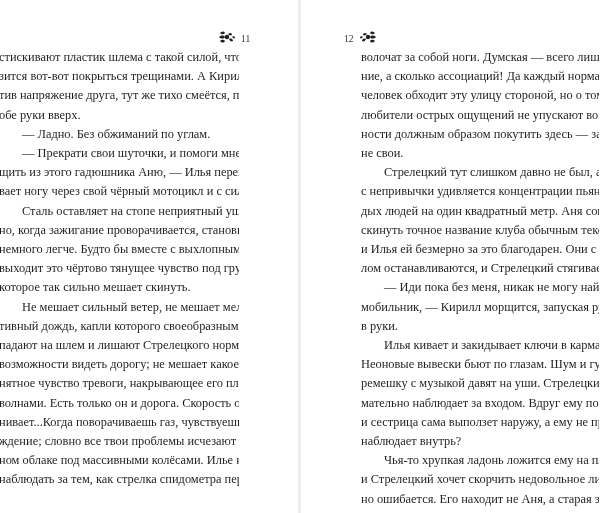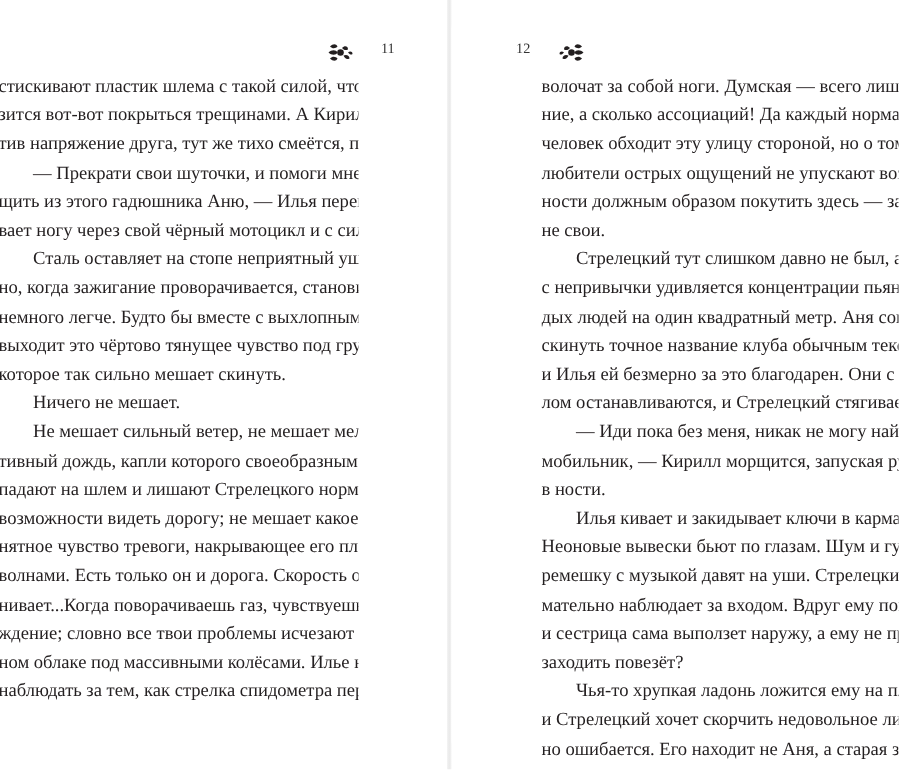--- a/index.html
+++ b/index.html
@@ -41,22 +41,22 @@
       top: 0;
       width: 3px;
       height: 513px;
       background: linear-gradient(to right, #f4f4f4, #e9e9e9, #f4f4f4);
     }
     .running-head {
       position: absolute;
       top: 28px;
       height: 16px;
       display: flex;
-      align-items: flex-start;
-      gap: 18px;
+      align-items: flex-end;
+      gap: 5px;
       font-size: 9.5px;
       color: #333;
     }
     .page-left .running-head {
       left: 218px;
     }
     .page-right .running-head {
       left: 43px;
     }
     .ornament {
@@ -118,29 +118,30 @@
             <path d="M14 7 C15 6,17 6,17 8 C16 9,15 8,14 7 Z"></path>
           </g>
         </svg>
       </span>
       <span>11</span>
     </div>
     <div class="text-block" id="left-body">
         <span class="line">стискивают пластик шлема с такой силой, что он гро-</span>
         <span class="line">зится вот-вот покрыться трещинами. А Кирилл, заме-</span>
         <span class="line">тив напряжение друга, тут же тихо смеётся, поднимая</span>
+        <span class="line last">обе руки вверх.</span>
+        <span class="line indent last">— Ладно. Без обжиманий по углам.</span>
         <span class="line indent">— Прекрати свои шуточки, и помоги мне выта-</span>
         <span class="line">щить из этого гадюшника Аню, — Илья перекиды-</span>
         <span class="line">вает ногу через свой чёрный мотоцикл и с силой бьёт</span>
         <span class="line indent">Сталь оставляет на стопе неприятный ушиб,</span>
         <span class="line">но, когда зажигание проворачивается, становится</span>
         <span class="line">немного легче. Будто бы вместе с выхлопным газом</span>
         <span class="line">выходит это чёртово тянущее чувство под грудью,</span>
         <span class="line last">которое так сильно мешает скинуть.</span>
-        <span class="line indent last">Ничего не мешает.</span>
         <span class="line indent">Не мешает сильный ветер, не мешает мелкий про-</span>
         <span class="line">тивный дождь, капли которого своеобразным узором</span>
         <span class="line">падают на шлем и лишают Стрелецкого нормальной</span>
         <span class="line">возможности видеть дорогу; не мешает какое-то непо-</span>
         <span class="line">нятное чувство тревоги, накрывающее его плотными</span>
         <span class="line">волнами. Есть только он и дорога. Скорость одурма-</span>
         <span class="line">нивает...Когда поворачиваешь газ, чувствуешь освобо-</span>
         <span class="line">ждение; словно все твои проблемы исчезают в пыль-</span>
         <span class="line">ном облаке под массивными колёсами. Илье нравится</span>
         <span class="line">наблюдать за тем, как стрелка спидометра перевали-</span>
@@ -174,26 +175,26 @@
         <span class="line">ности должным образом покутить здесь — забывать</span>
         <span class="line last">не свои.</span>
         <span class="line indent">Стрелецкий тут слишком давно не был, а потому,</span>
         <span class="line">с непривычки удивляется концентрации пьяных моло-</span>
         <span class="line">дых людей на один квадратный метр. Аня соизволила</span>
         <span class="line">скинуть точное название клуба обычным текстом,</span>
         <span class="line">и Илья ей безмерно за это благодарен. Они с Кирил-</span>
         <span class="line">лом останавливаются, и Стрелецкий стягивает с себя</span>
         <span class="line indent">— Иди пока без меня, никак не могу найти</span>
         <span class="line">мобильник, — Кирилл морщится, запуская руку</span>
-        <span class="line last">в ности.</span>
+        <span class="line last">в руки.</span>
         <span class="line indent">Илья кивает и закидывает ключи в карман куртки.</span>
         <span class="line">Неоновые вывески бьют по глазам. Шум и гул впе-</span>
         <span class="line">ремешку с музыкой давят на уши. Стрелецкий вни-</span>
         <span class="line">мательно наблюдает за входом. Вдруг ему повезёт,</span>
         <span class="line">и сестрица сама выползет наружу, а ему не придётся</span>
-        <span class="line last">заходить повезёт?</span>
+        <span class="line last">наблюдает внутрь?</span>
         <span class="line indent">Чья-то хрупкая ладонь ложится ему на плечо,</span>
         <span class="line">и Стрелецкий хочет скорчить недовольное лицо,</span>
         <span class="line">но ошибается. Его находит не Аня, а старая знакомая.</span>
       </div>
   </div>
 
 </div>
 
 </body></html>

